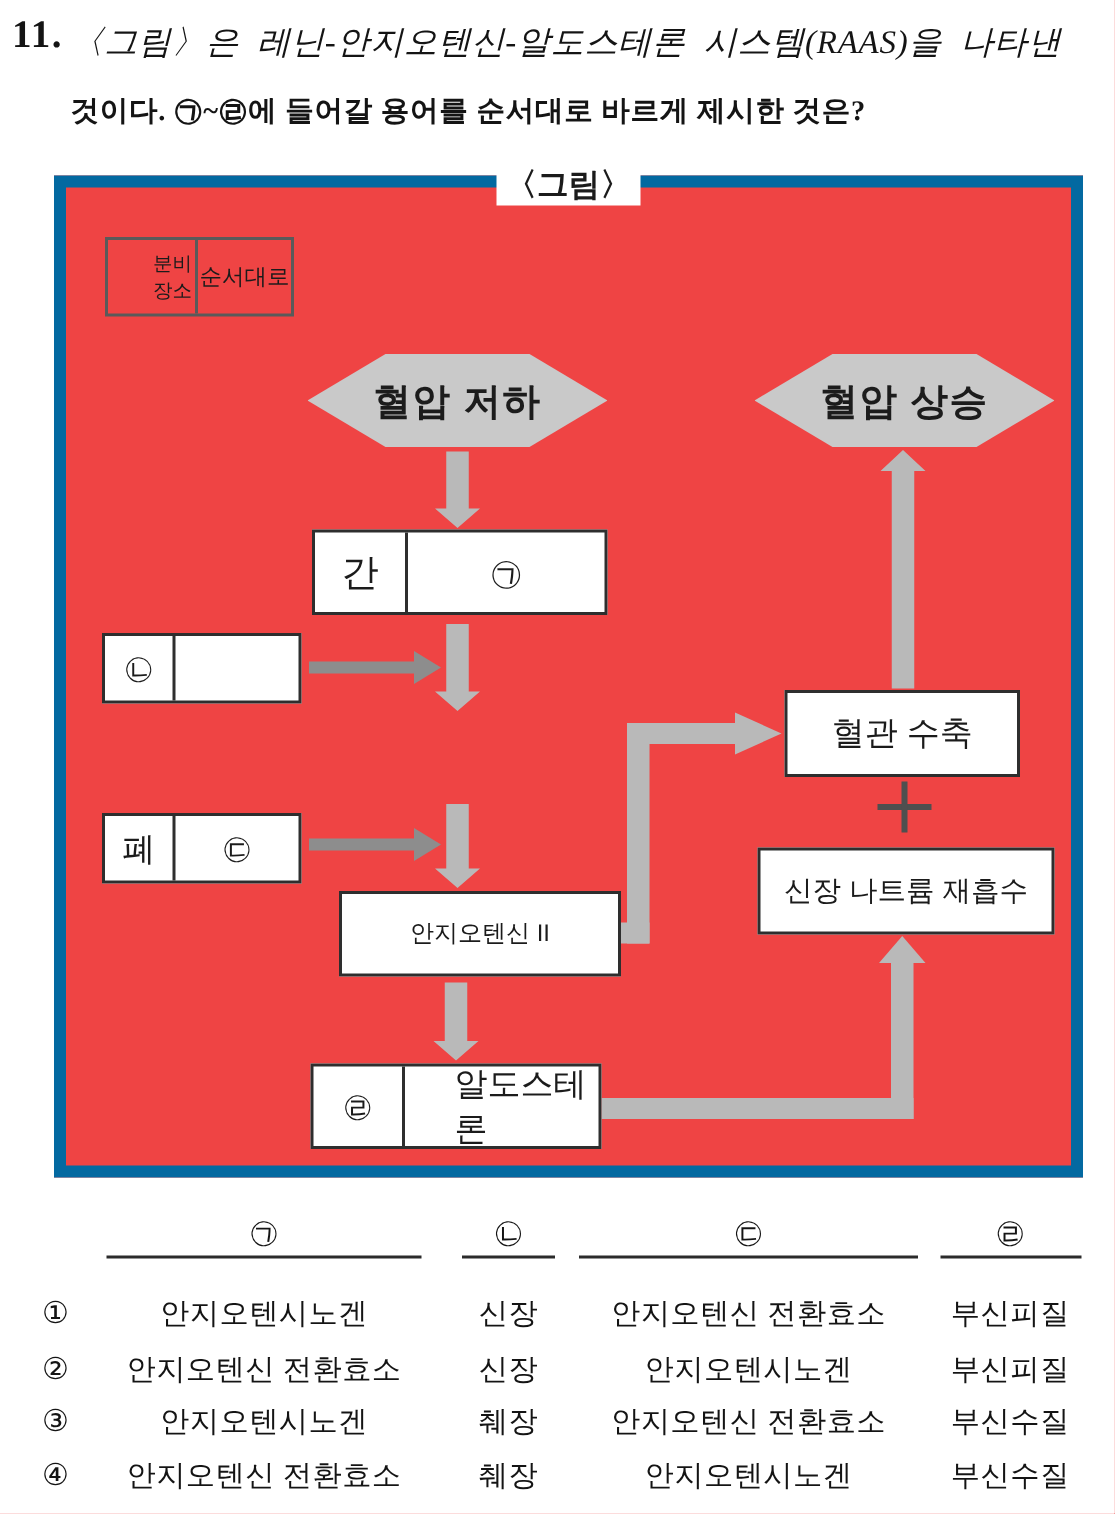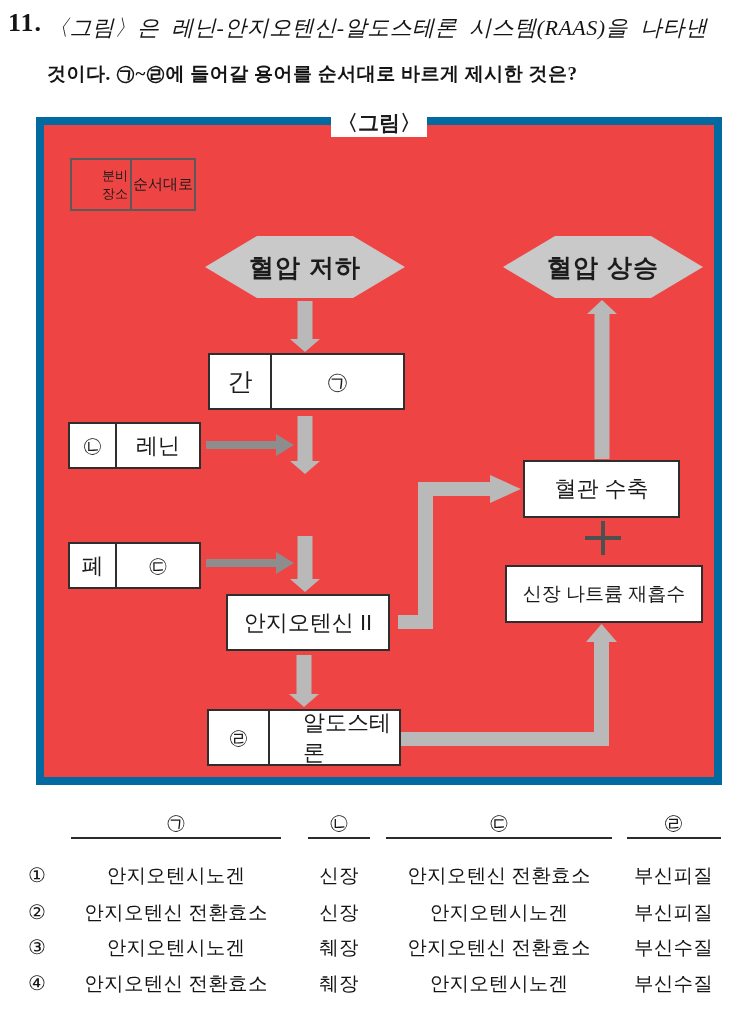--- a/index.html
+++ b/index.html
@@ -42,21 +42,21 @@
   #box-liver{left:164px;top:228px;width:197px;height:57px;}
   #box-liver .cell-l{width:60px;font-size:25px;}
   #box-liver .cell-r{font-size:21px;}
   #box-renin{left:24px;top:297px;width:133px;height:47px;}
   #box-renin .cell-l{width:45px;font-size:19px;}
   #box-renin .cell-r{font-size:22px;}
   #box-ang1{left:182px;top:350px;width:174px;height:57px;font-size:22px;}
   #box-lung{left:24px;top:417px;width:133px;height:47px;}
   #box-lung .cell-l{width:45px;font-size:22px;}
   #box-lung .cell-r{font-size:19px;}
-  #box-ang2{left:182px;top:469px;width:164px;height:57px;font-size:22px;}
+  #box-ang2{left:182px;top:469px;width:188px;height:57px;font-size:16px;}
   #box-aldo{left:163px;top:584px;width:194px;height:57px;}
   #box-aldo .cell-l{width:59px;font-size:19px;}
   #box-aldo .cell-r{font-size:22px;margin-left:33px;}
   #box-vaso{left:479px;top:335px;width:157px;height:58px;font-size:22px;}
   #box-sodium{left:461px;top:440px;width:198px;height:58px;font-size:19px;}
 
   
   #plus{position:absolute;left:541px;top:396px;width:36px;height:34px;}
   #plus .ph{position:absolute;left:0;top:15px;width:36px;height:4px;background:#4f4f4f;}
   #plus .pv{position:absolute;left:16px;top:0;width:4px;height:34px;background:#4f4f4f;}
@@ -120,21 +120,20 @@
       </g>
     </svg>
 
     <div class="fbox" id="box-liver">
       <div class="cell cell-l">간</div>
       <div class="cell cell-r">㉠</div>
     </div>
 
     <div class="fbox" id="box-renin">
       <div class="cell cell-l">㉡</div>
-      <div class="cell cell-r">레닌</div>
     </div>
 
 
     <div class="fbox" id="box-lung">
       <div class="cell cell-l">폐</div>
       <div class="cell cell-r">㉢</div>
     </div>
 
     <div class="fbox single" id="box-ang2">안지오텐신 II</div>
 

